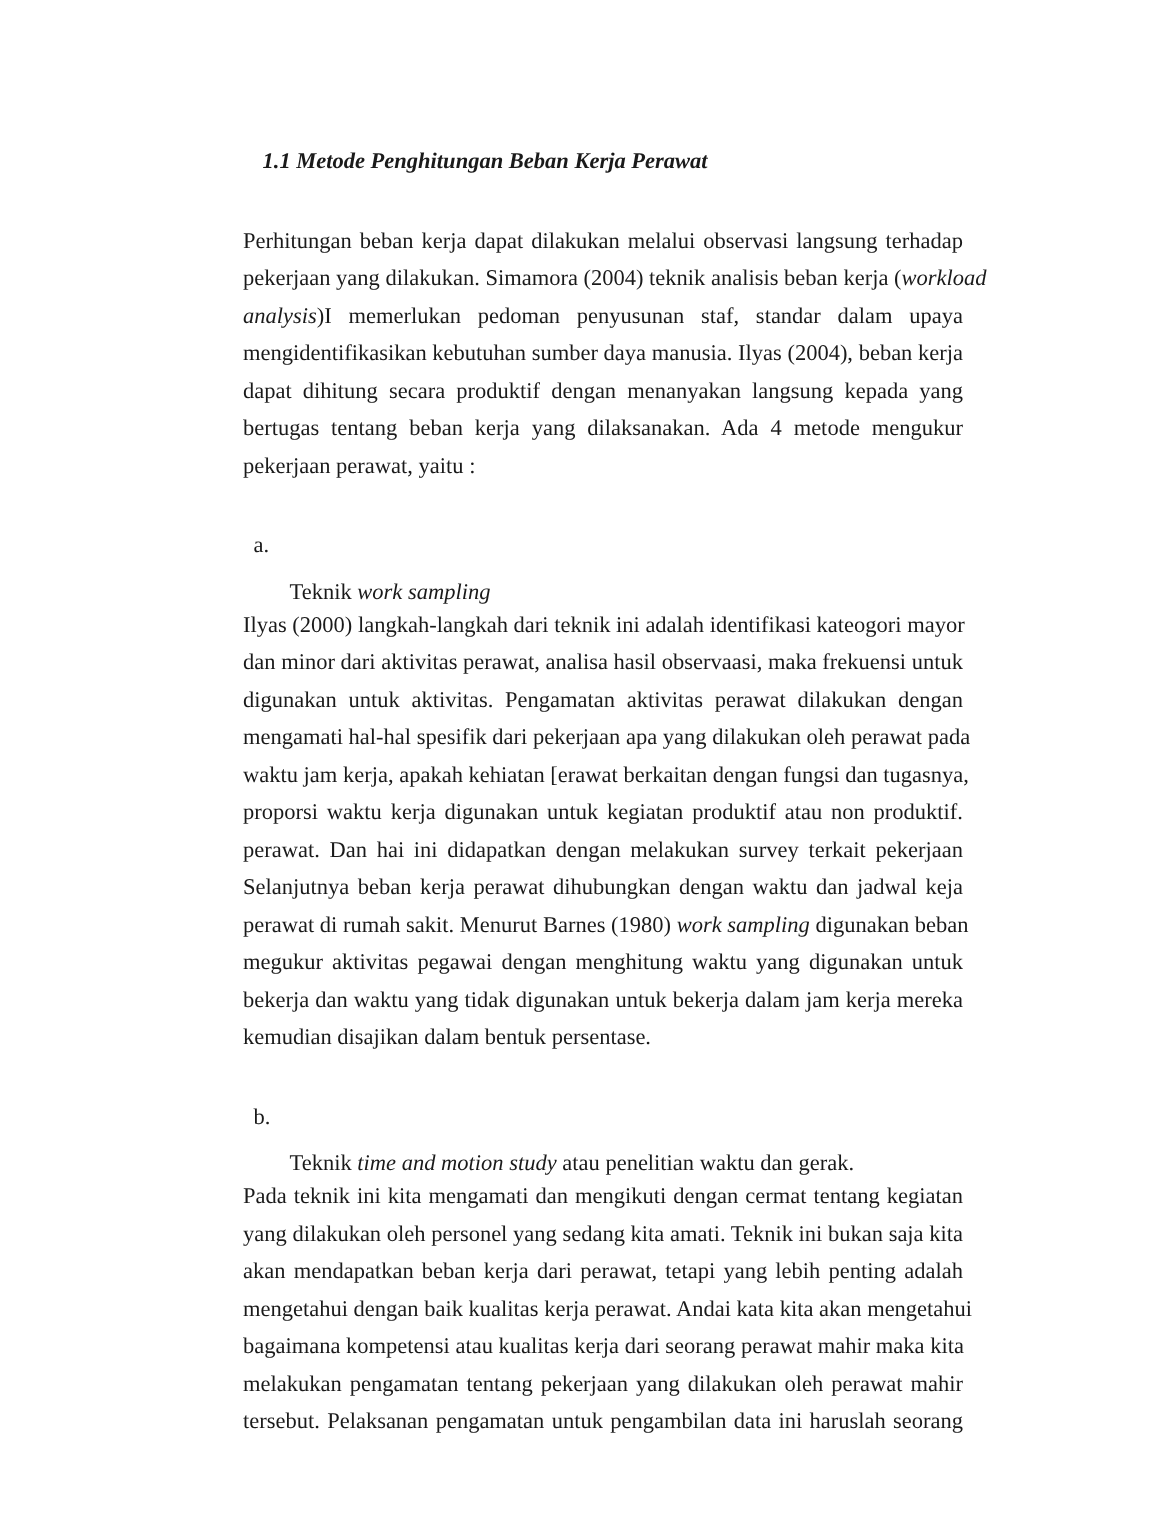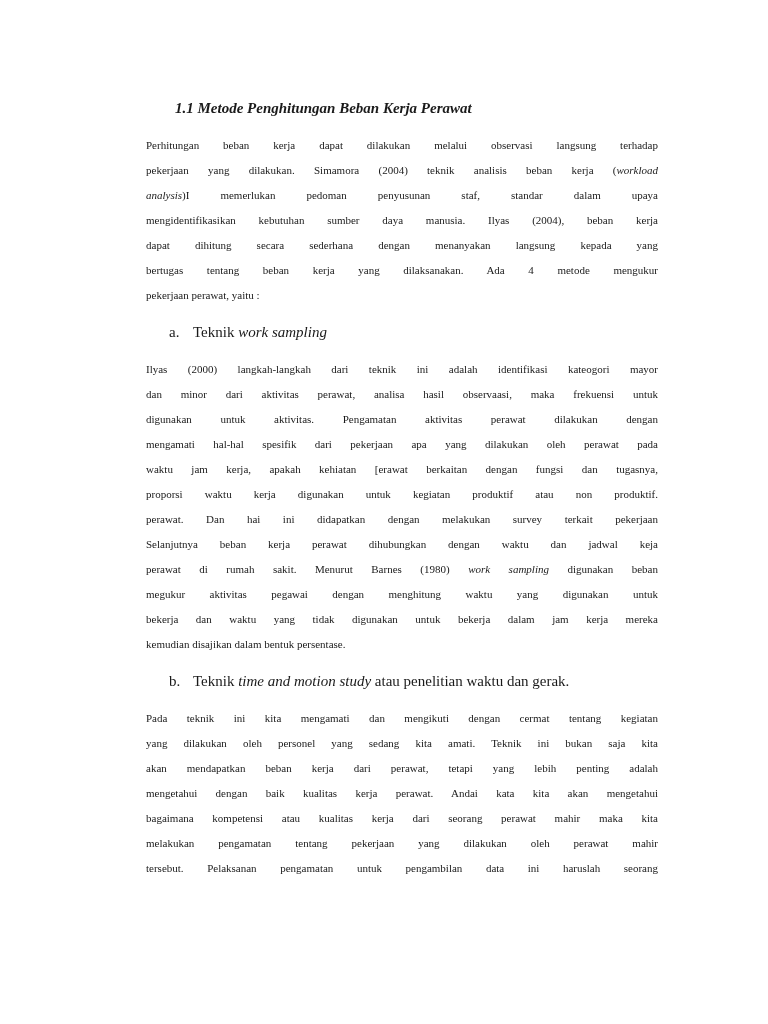--- a/index.html
+++ b/index.html
@@ -24,25 +24,25 @@
     .heading {
       font-weight: bold;
       font-size: 15px;
       margin: 0 0 0 29px;
       line-height: 25px;
       height: 25px;
       white-space: nowrap;
       font-style: italic;
     }
     .para {
-      font-size: 11px;
+      font-size: 15px;
       line-height: 25px;
       text-align: justify;
       text-align-last: left;
-      margin: 0;
+      margin: 16px;
     }
     .para .ln {
       display: block;
       text-align: justify;
       text-align-last: justify;
       height: 25px;
       white-space: nowrap;
       overflow: visible;
     }
     .para .ln.last {
@@ -56,38 +56,39 @@
       position: relative;
       white-space: nowrap;
     }
     .list-item .marker {
       position: absolute;
       left: 23px;
     }
     .list-item .content {
       position: absolute;
       left: 47px;
+      margin-top: 31px;
     }
     i { font-style: italic; }
   </style>
 </head>
 <body>
 
 <div class="page">
 
   <div class="heading">1.1 Metode Penghitungan Beban Kerja Perawat</div>
 
   <div style="height:12px"></div>
 
   <div class="para">
     <span class="ln"><span>Perhitungan beban kerja dapat dilakukan melalui observasi langsung terhadap</span></span>
     <span class="ln"><span>pekerjaan yang dilakukan. Simamora (2004) teknik analisis beban kerja (</span><i>workload</i></span>
     <span class="ln"><i>analysis</i><span>)I memerlukan pedoman penyusunan staf, standar dalam upaya</span></span>
     <span class="ln"><span>mengidentifikasikan kebutuhan sumber daya manusia. Ilyas (2004), beban kerja</span></span>
-    <span class="ln"><span>dapat dihitung secara sederhana dengan menanyakan langsung kepada yang</span></span>
+    <span class="ln"><span>dapat dihitung secara produktif dengan menanyakan langsung kepada yang</span></span>
     <span class="ln"><span>bertugas tentang beban kerja yang dilaksanakan. Ada 4 metode mengukur</span></span>
     <span class="ln last"><span>pekerjaan perawat, yaitu :</span></span>
   </div>
 
   <div style="height:12px"></div>
 
   <div class="list-item">
     <span class="marker">a.</span>
     <span class="content"><span>Teknik </span><i>work sampling</i><span></span></span>
   </div>

